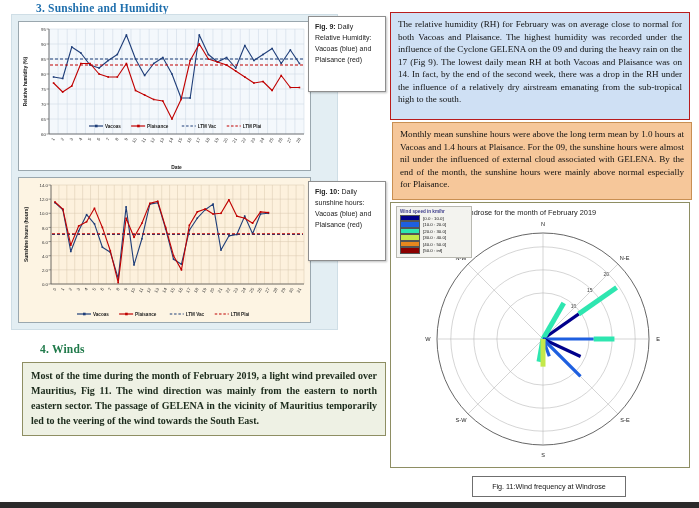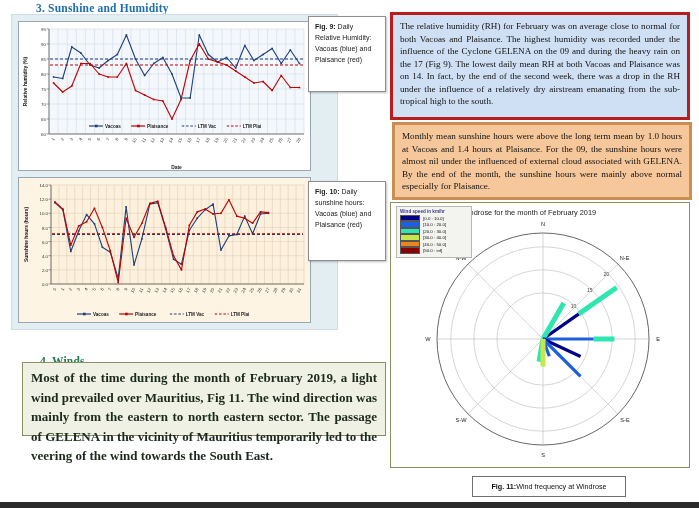--- a/index.html
+++ b/index.html
@@ -33,21 +33,21 @@
     position:absolute;background:#ffffff;border:1px solid #8e8e8e;
     box-sizing:border-box;padding:5px 6px;font-size:7px;line-height:1.55;
     color:#222;box-shadow:1px 1px 2px rgba(0,0,0,.25);
   }
   #cap9{left:308px;top:16px;width:78px;height:76px;}
   #cap10{left:308px;top:181px;width:78px;height:80px;}
   .cap-box b{font-weight:bold;}
 
   
   .text-panel{
-    position:absolute;box-sizing:border-box;border:3px solid #b91c1c;
+    position:absolute;box-sizing:border-box;border:1px solid #b91c1c;
     font-family:"Liberation Serif", serif;font-size:9.1px;line-height:1.38;
     text-align:justify;color:#111;padding:5px 7px 4px 7px;
   }
   #rh-text{left:390px;top:12px;width:300px;height:108px;background:#cfe0f4;}
   #ss-text{left:392px;top:122px;width:300px;height:78px;background:#f6c79a;
            border-color:#c98f52;}
 
   
   #wind-panel{
     position:absolute;left:390px;top:202px;width:300px;height:266px;
@@ -66,31 +66,31 @@
   #wr-legend .lg-row{display:flex;align-items:center;height:6px;margin-bottom:.5px;}
   #wr-legend .sw{width:18px;height:4.5px;margin-right:3px;border:.4px solid #555;}
   #wr-legend .lb{font-size:4.4px;color:#111;white-space:nowrap;}
 
   #wr-svg{position:absolute;left:0;top:0;}
 
   
   #winds-panel{
     position:absolute;left:22px;top:362px;width:364px;height:74px;
     background:#eef1e4;border:1px solid #8e8e63;box-sizing:border-box;
-    font-family:"Liberation Serif", serif;font-weight:bold;font-size:13px;
+    font-family:"Liberation Serif", serif;font-weight:bold;font-size:10px;
     line-height:1.5;text-align:justify;color:#1b2a1b;padding:5px 8px;
   }
 
   #fig11{
     position:absolute;left:472px;top:476px;width:154px;height:21px;
     background:#ffffff;border:1px solid #6f6f6f;box-sizing:border-box;
     display:flex;align-items:center;justify-content:center;
     font-size:7.2px;color:#111;
   }
-  #fig11 b{font-weight:bold;}
+  #fig11 b{font-weight:normal;}
 
   #bottom-bar{position:absolute;left:0;bottom:0;width:699px;height:6px;background:#2b2b2b;}
 
   .svg-txt{font-family:"Liberation Sans", sans-serif;}
 </style>
 </head>
 <body>
 
 <div class="page">
 
@@ -503,21 +503,21 @@
             <span class="lb">[40.0 : 50.0]</span>
           </div>
           <div class="lg-row">
             <span class="sw" style="background: rgb(139, 0, 0);"></span>
             <span class="lb">[50.0 : inf]</span>
           </div>
         </div>
     </div>
   </div>
 
-  <div class="sec-heading green" style="left:40px;top:355px;text-align:right;">4.  Winds</div>
+  <div class="sec-heading green" style="left:40px;top:343px;text-align:right;">4.  Winds</div>
 
   <div id="winds-panel">Most of the time during the month of February 2019, a light wind prevailed over Mauritius, Fig 11. The wind direction was mainly from the eastern to north eastern sector. The passage of GELENA in the vicinity of Mauritius temporarily led to the veering of the wind towards the South East.</div>
 
   <div id="fig11">
     <b>Fig. 11:</b>
       <span> Wind frequency at Windrose</span>
   </div>
 
   <div id="bottom-bar"></div>
 </div>

